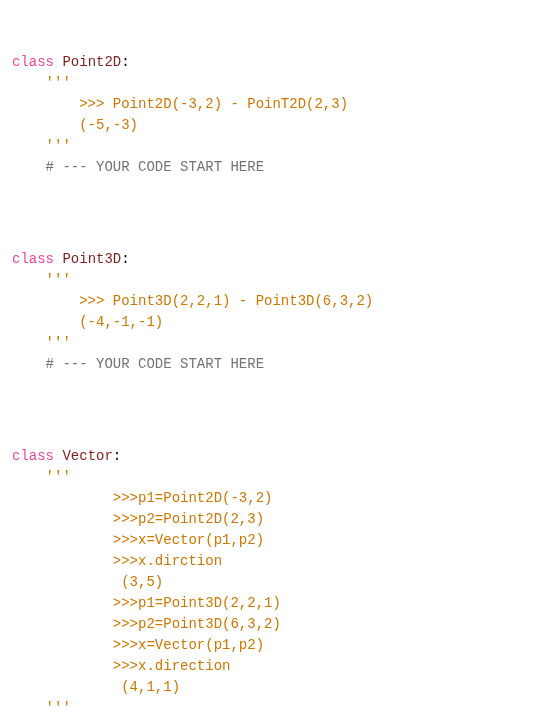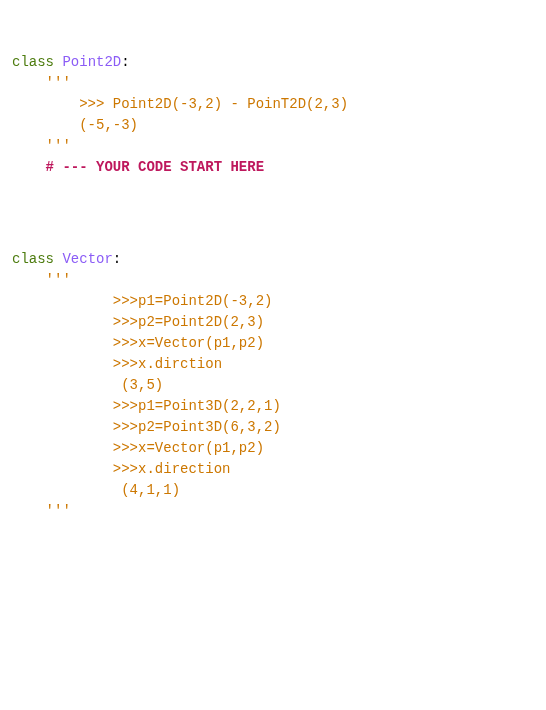--- a/index.html
+++ b/index.html
@@ -16,35 +16,34 @@
       width: 546px;
       min-height: 710px;
       padding: 10px 12px;
     }
 
     .code-block {
       white-space: pre;
     }
 
     .keyword {
-      color: #4d7c0f;
+      color: #ec4899;
       text-align: right;
     }
 
     .classname {
-      color: #8b5cf6;
+      color: #7f1d1d;
     }
 
     .docstring {
       color: #cc7700;
     }
 
     .comment {
-      color: #be185d;
-      font-weight: bold;
+      color: #737373;
     }
 
     .normal {
       color: #000000;
     }
 
     .section {
       margin-bottom: 8px;
     }
   </style>
@@ -55,20 +54,29 @@
 <div class="section">
 <span class="keyword">class </span><span class="classname">Point2D</span><span class="normal">:</span>
 <span class="docstring">    '''</span>
 <span class="docstring">        &gt;&gt;&gt; Point2D(-3,2) - PoinT2D(2,3)</span>
 <span class="docstring">        (-5,-3)</span>
 <span class="docstring">    '''</span>
 <span class="comment">    # --- YOUR CODE START HERE</span>
 
 </div>
 <div class="section">
+<span class="keyword">class </span><span class="classname">Point3D</span><span class="normal">:</span>
+<span class="docstring">    '''</span>
+<span class="docstring">        &gt;&gt;&gt; Point3D(2,2,1) - Point3D(6,3,2)</span>
+<span class="docstring">        (-4,-1,-1)</span>
+<span class="docstring">    '''</span>
+<span class="comment">    # --- YOUR CODE START HERE</span>
+
+</div>
+<div class="section">
 <span class="keyword">class </span><span class="classname">Vector</span><span class="normal">:</span>
 <span class="docstring">    '''</span>
 <span class="docstring">            &gt;&gt;&gt;p1=Point2D(-3,2)</span>
 <span class="docstring">            &gt;&gt;&gt;p2=Point2D(2,3)</span>
 <span class="docstring">            &gt;&gt;&gt;x=Vector(p1,p2)</span>
 <span class="docstring">            &gt;&gt;&gt;x.dirction</span>
 <span class="docstring">             (3,5)</span>
 <span class="docstring">            &gt;&gt;&gt;p1=Point3D(2,2,1)</span>
 <span class="docstring">            &gt;&gt;&gt;p2=Point3D(6,3,2)</span>
 <span class="docstring">            &gt;&gt;&gt;x=Vector(p1,p2)</span>

